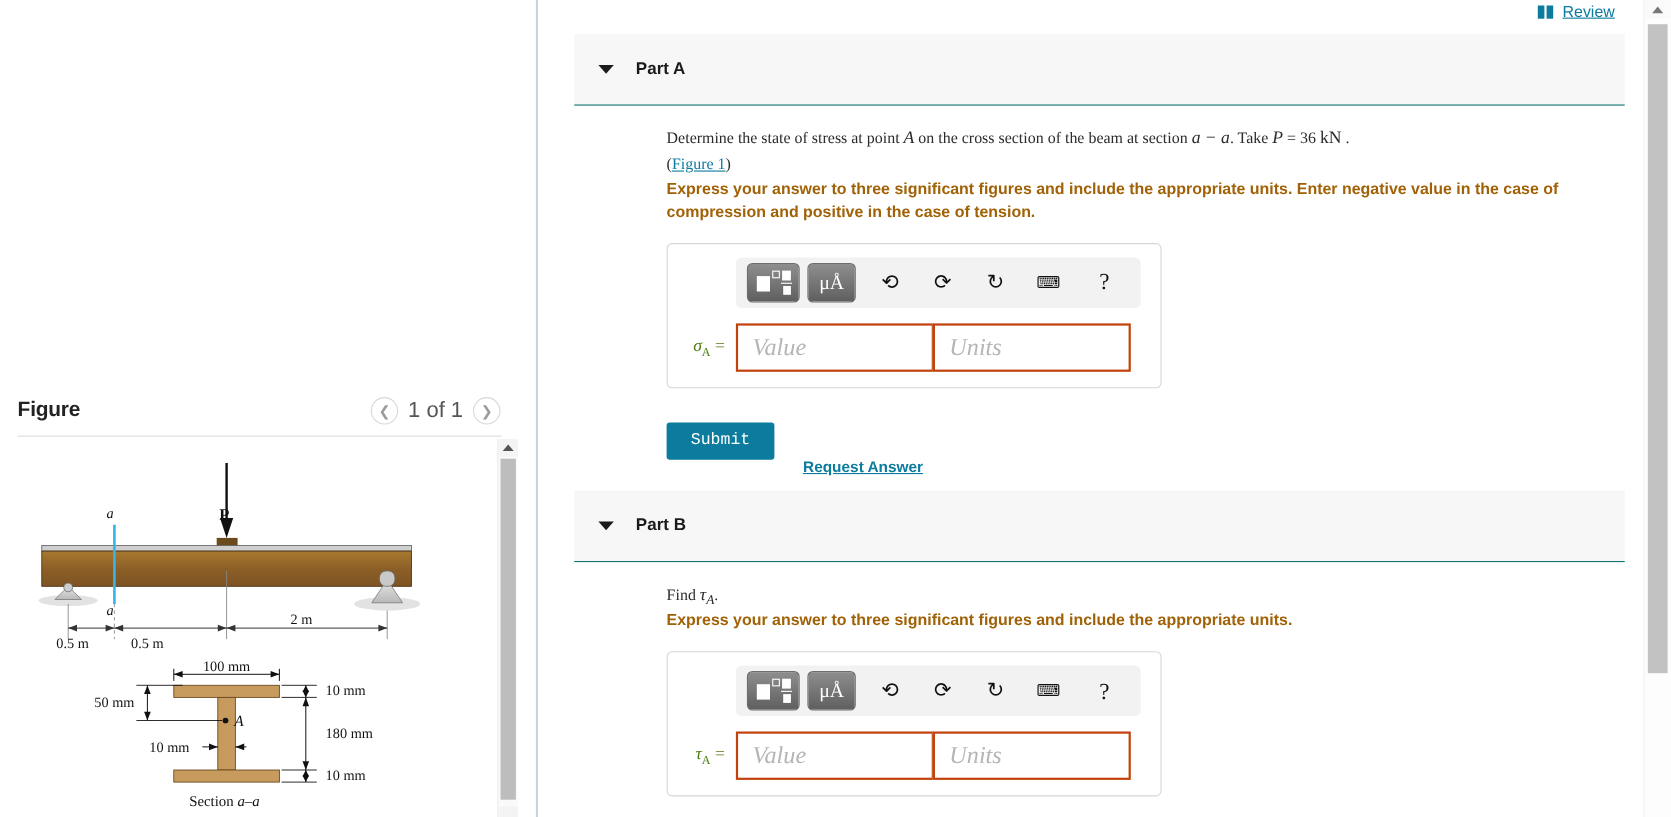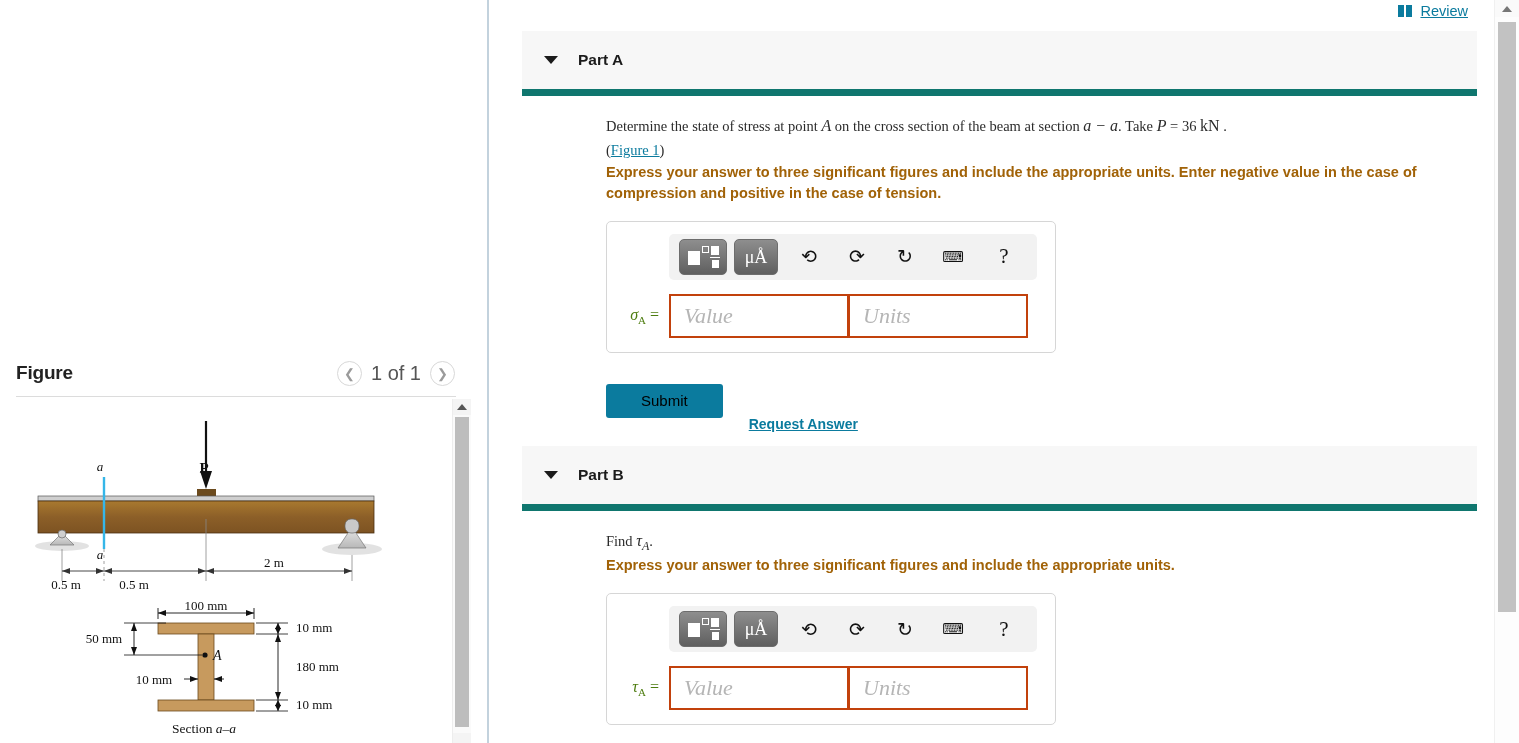--- a/index.html
+++ b/index.html
@@ -83,21 +83,21 @@
   #fig-sb-down{
     position:absolute;bottom:0;left:0;width:18px;height:10px;background:#f4f4f4;cursor:pointer;
   }
 
   
   #content{
     position:absolute;left:489px;top:0;width:1006px;height:743px;overflow:hidden;
   }
   .part-block{position:absolute;left:33px;width:955px;}
   .part-header{
-    height:65px;background:#f7f7f7;border-bottom:7px solid #0f766e;
+    height:65px;background:#f7f7f7;border-bottom:1px solid #0f766e;
     display:flex;align-items:center;padding-left:22px;box-sizing:border-box;
   }
   .caret{
     width:0;height:0;border-left:7px solid transparent;border-right:7px solid transparent;
     border-top:8px solid #1b1b1b;margin-right:20px;cursor:pointer;
   }
   .part-title{font-size:15.5px;font-weight:bold;color:#1b1b1b;}
 
   .part-body{padding:18px 0 0 84px;}
 
@@ -156,23 +156,23 @@
     display:flex;align-items:center;padding-left:13px;box-sizing:border-box;cursor:text;
   }
   .ans-input.value{width:180px;}
   .ans-input.units{width:180px;margin-left:-1px;}
   .ph{
     font-family:"Liberation Serif",serif;font-style:italic;font-size:22px;color:#b5b5b5;
   }
 
   .actions{display:flex;align-items:center;margin-top:17px;}
   #submit-button{
-    background:#0b7b9e;color:#000000;border:none;border-radius:3px;
-    height:34px;padding:0 35px;font-size:15px;cursor:pointer;
-    font-family:Liberation Sans, sans-serif;
+    background:#0b7b9e;color:#ffffff;border:none;border-radius:3px;
+    height:34px;padding:0 22px;font-size:15px;cursor:pointer;
+    font-family:Liberation Mono, monospace;
   }
   #request-answer{
     margin-left:26px;color:#0b7b9e;font-size:14px;font-weight:bold;
     text-decoration:underline;cursor:pointer;margin-top:46px;
   }
 
   
   #page-scroll{
     position:absolute;right:0;top:0;width:24px;height:743px;background:#fdfdfd;
     border-left:1px solid #f0f0f0;

